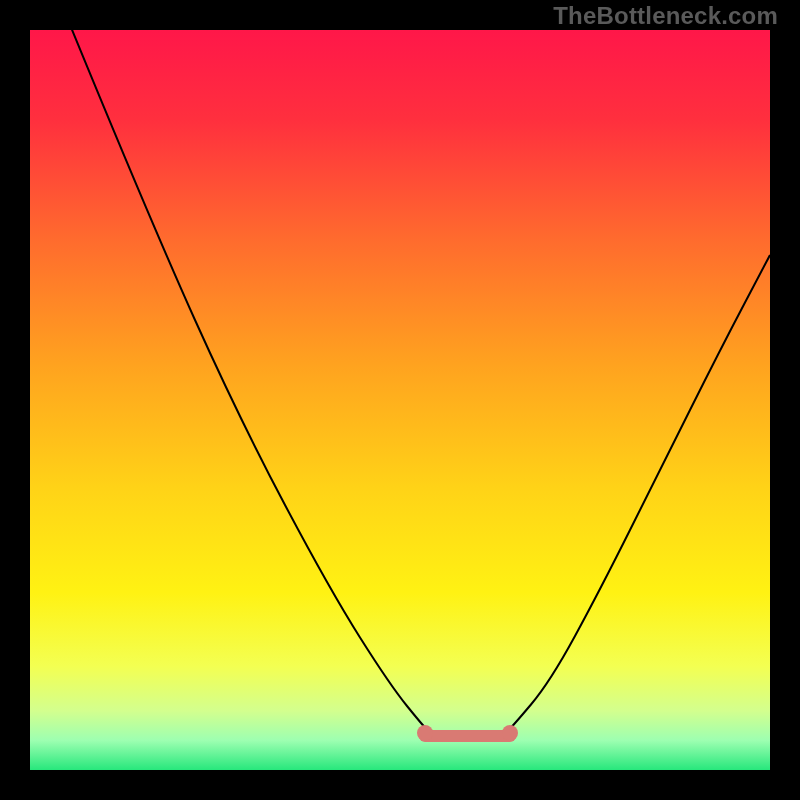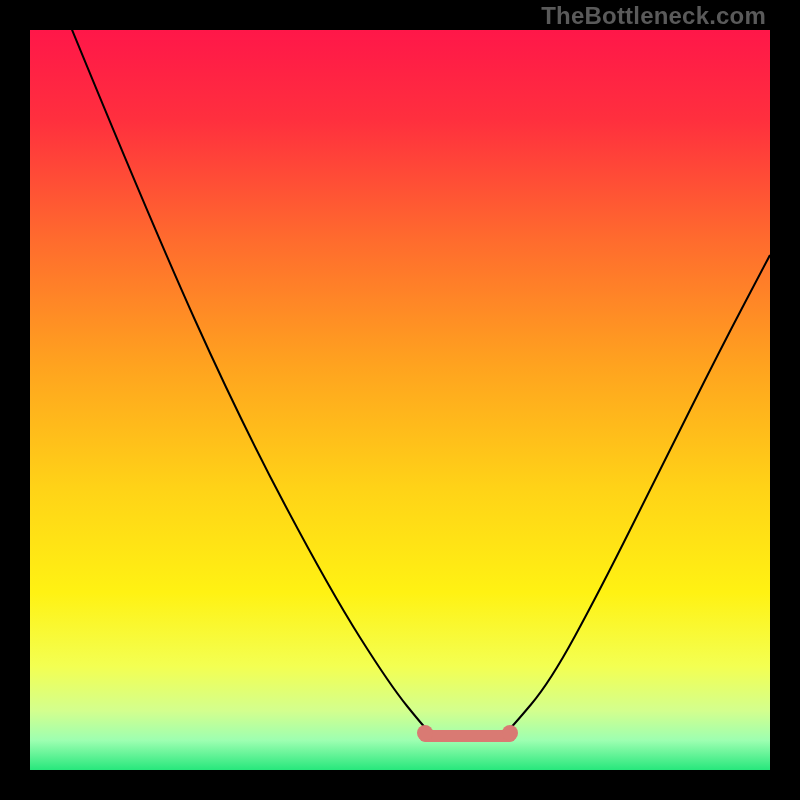--- a/index.html
+++ b/index.html
@@ -23,21 +23,21 @@
     position: absolute;
     top: 30px;
     left: 30px;
     width: 740px;
     height: 740px;
     overflow: hidden;
   }
   .watermark {
     position: absolute;
     top: 2px;
-    right: 34px;
+    right: 22px;
     font-family: Arial, Helvetica, sans-serif;
     font-size: 24px;
     font-weight: 600;
     color: #5a5a5a;
     letter-spacing: 0.2px;
     z-index: 50;
   }
   svg {
     display: block;
   }

